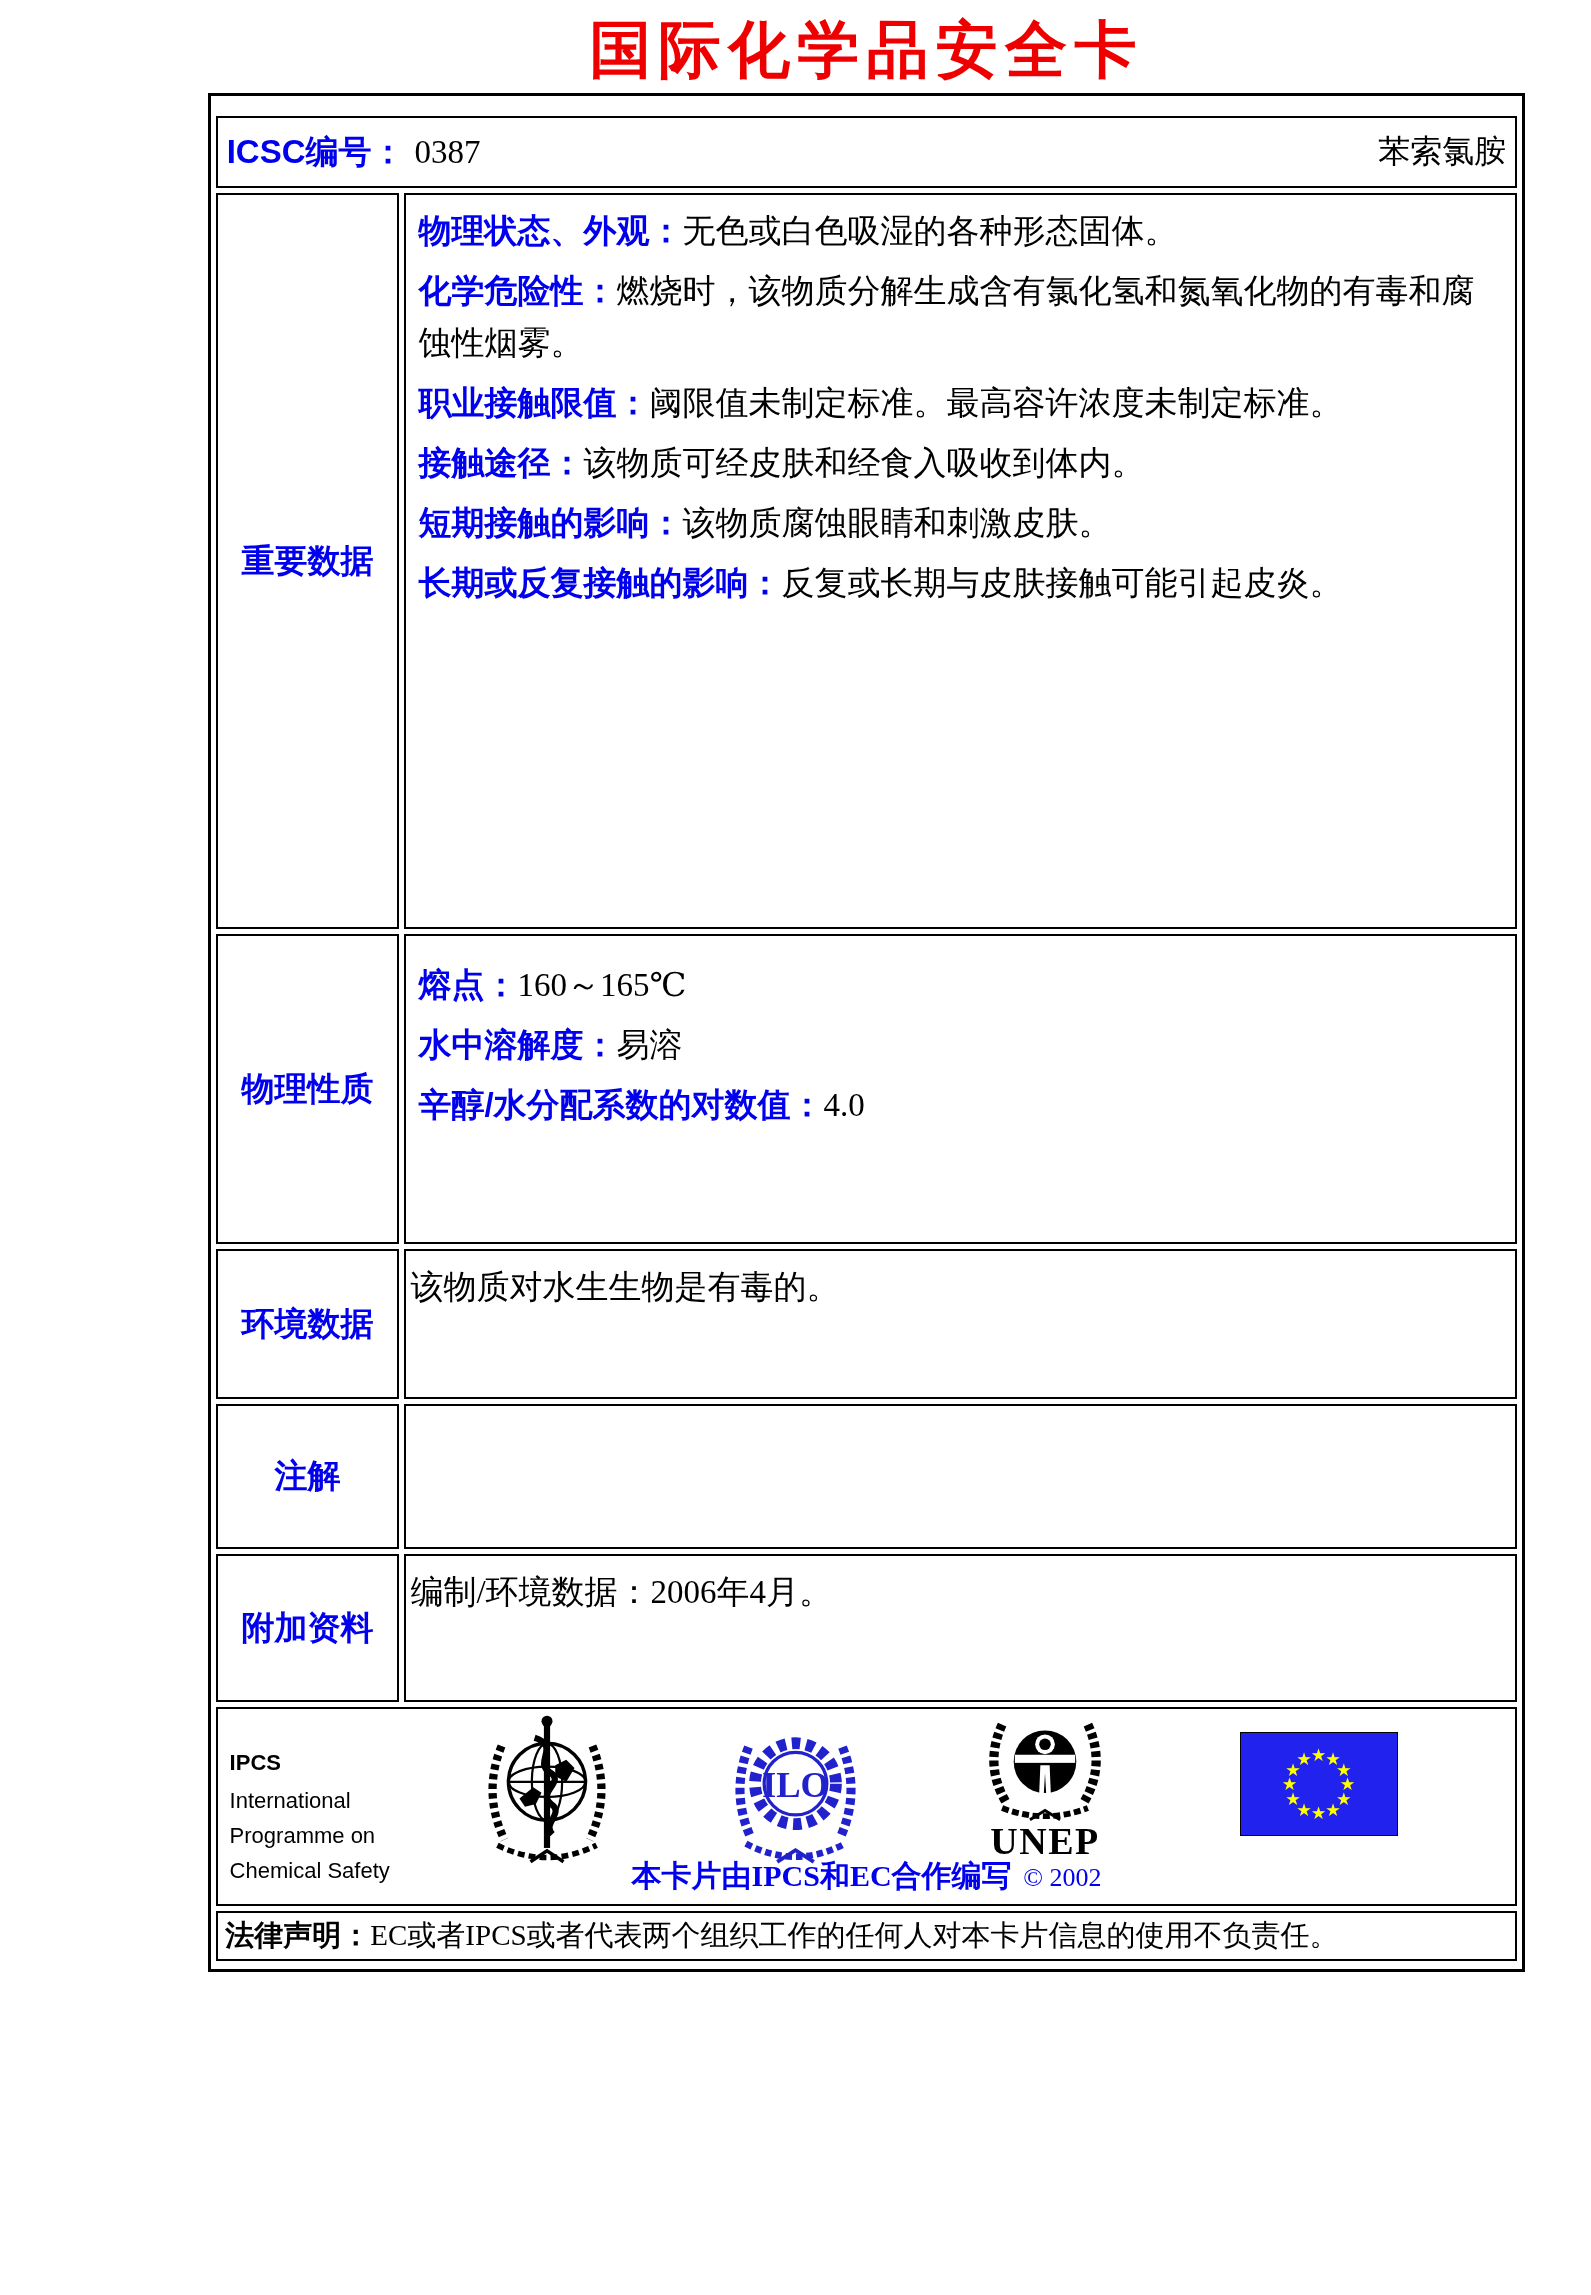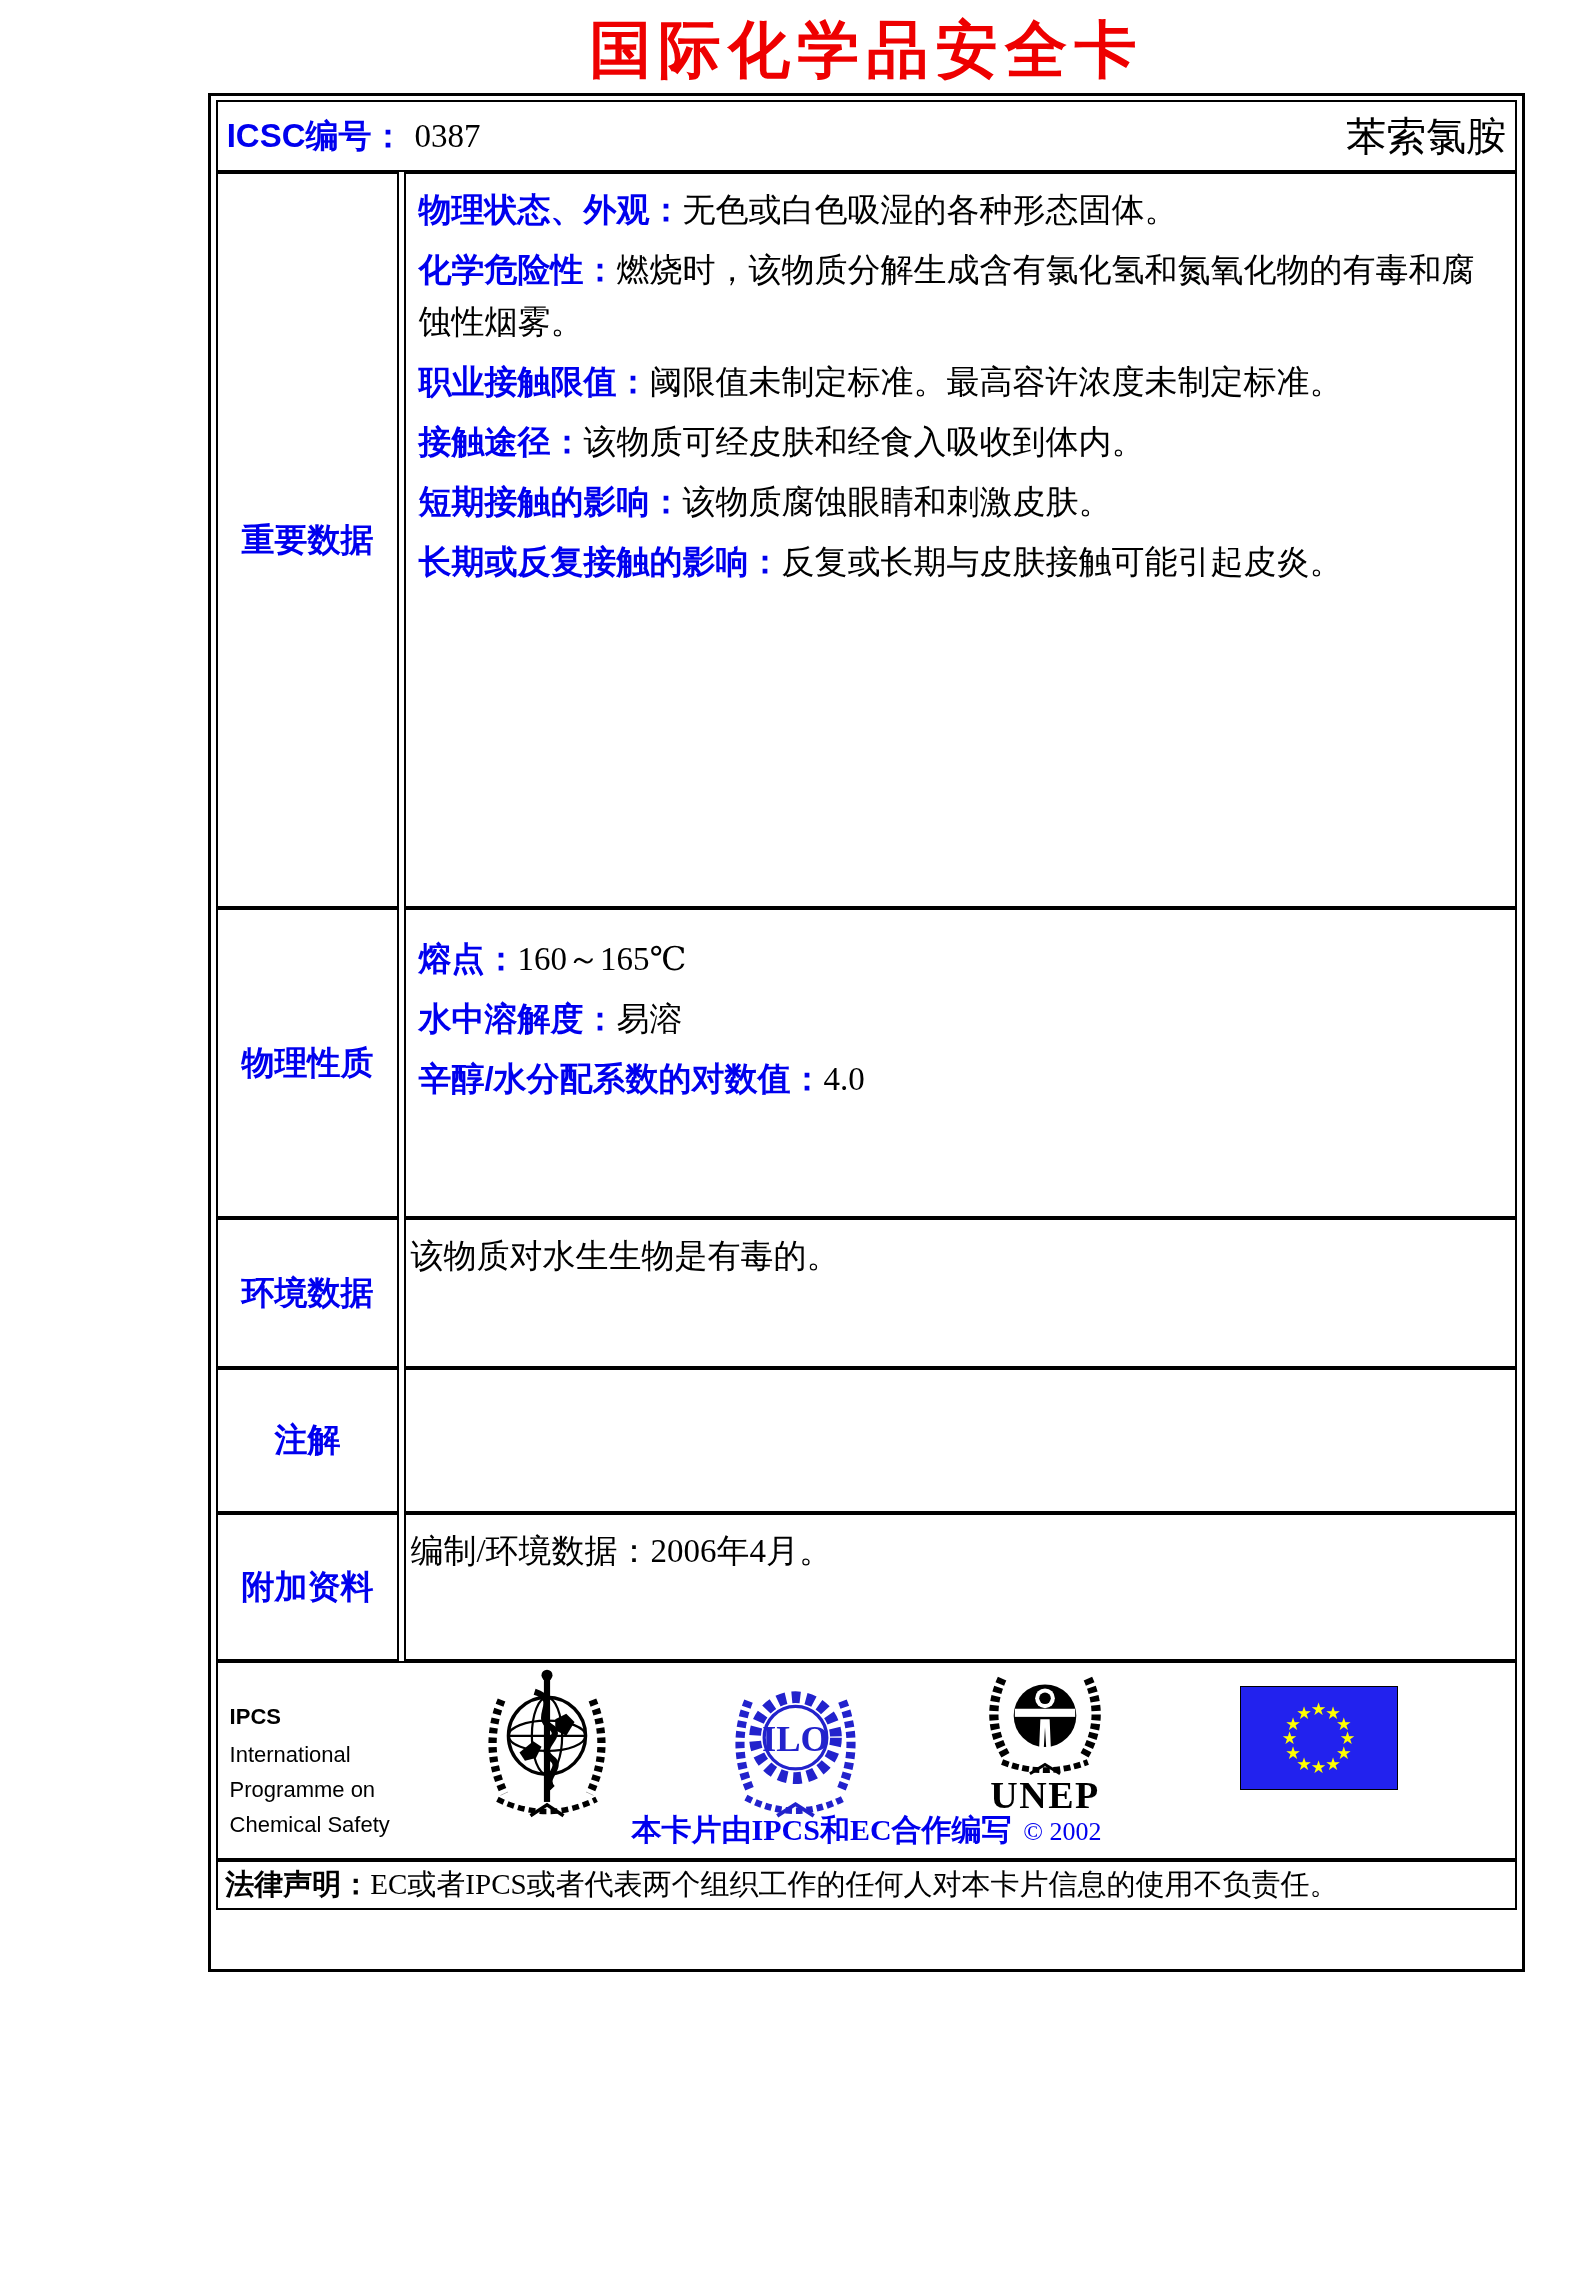--- a/index.html
+++ b/index.html
@@ -7,40 +7,40 @@
     width:1591px;height:2295px;background:#ffffff;position:relative;
     font-family:"Liberation Serif","DejaVu Serif",serif;color:#000;
   }
   .page-title{
     position:absolute;top:17.4px;left:208px;width:1317px;margin:0;
     text-align:center;color:#EE0000;font-size:62px;line-height:65px;font-weight:bold;
     letter-spacing:7.3px;font-family:"Liberation Sans","DejaVu Sans",sans-serif;
   }
   .card{
     position:absolute;left:208px;top:93px;width:1317px;height:1879px;
-    box-sizing:border-box;border:3.6px solid #000;padding:4px 5px;
-    display:flex;flex-direction:column;background:#fff;
+    box-sizing:border-box;border:3.6px solid #000;padding:20px 5px;
+    display:flex;flex-direction:column;gap:5px;background:#fff;
   }
   .row{display:flex;gap:5px;flex:none;}
   .cell{border:2.2px solid #000;box-sizing:border-box;background:#fff;}
   .lab{
     flex:0 0 183px;display:flex;align-items:center;justify-content:center;
     color:#0000EE;font-weight:bold;font-size:33px;
     font-family:"Liberation Sans","DejaVu Sans",sans-serif;text-align:center;
   }
   .con{flex:1;padding:1.5px 29px 0 4.4px;font-size:33px;}
   .entry{margin:8px;line-height:52px;font-size:33px;}
   .k{color:#0000EE;font-weight:bold;font-family:"Liberation Sans","DejaVu Sans",sans-serif;}
   .v{color:#000;}
   
   .row-header{height:72px;}
   .row-header .cell{flex:1;display:flex;align-items:center;justify-content:space-between;padding:0 8.7px;}
   .icsc-label{color:#0000EE;font-weight:bold;font-size:33px;font-family:"Liberation Sans","DejaVu Sans",sans-serif;}
   .icsc-number{font-size:33px;margin-left:10px;}
-  .chem-name{font-size:40px;}
+  .chem-name{font-size:32px;}
   .row-important{height:736px;}
   .row-physical{height:310px;}
   .row-physical .con{padding-top:14.5px;}
   .row-env{height:150px;}
   .row-env .con{padding-top:10px;}
   .row-notes{height:145px;}
   .row-add{height:148px;}
   .row-add .con{padding-top:10px;}
   .plain{margin:0;line-height:52px;font-size:33px;color:#000;}
   

